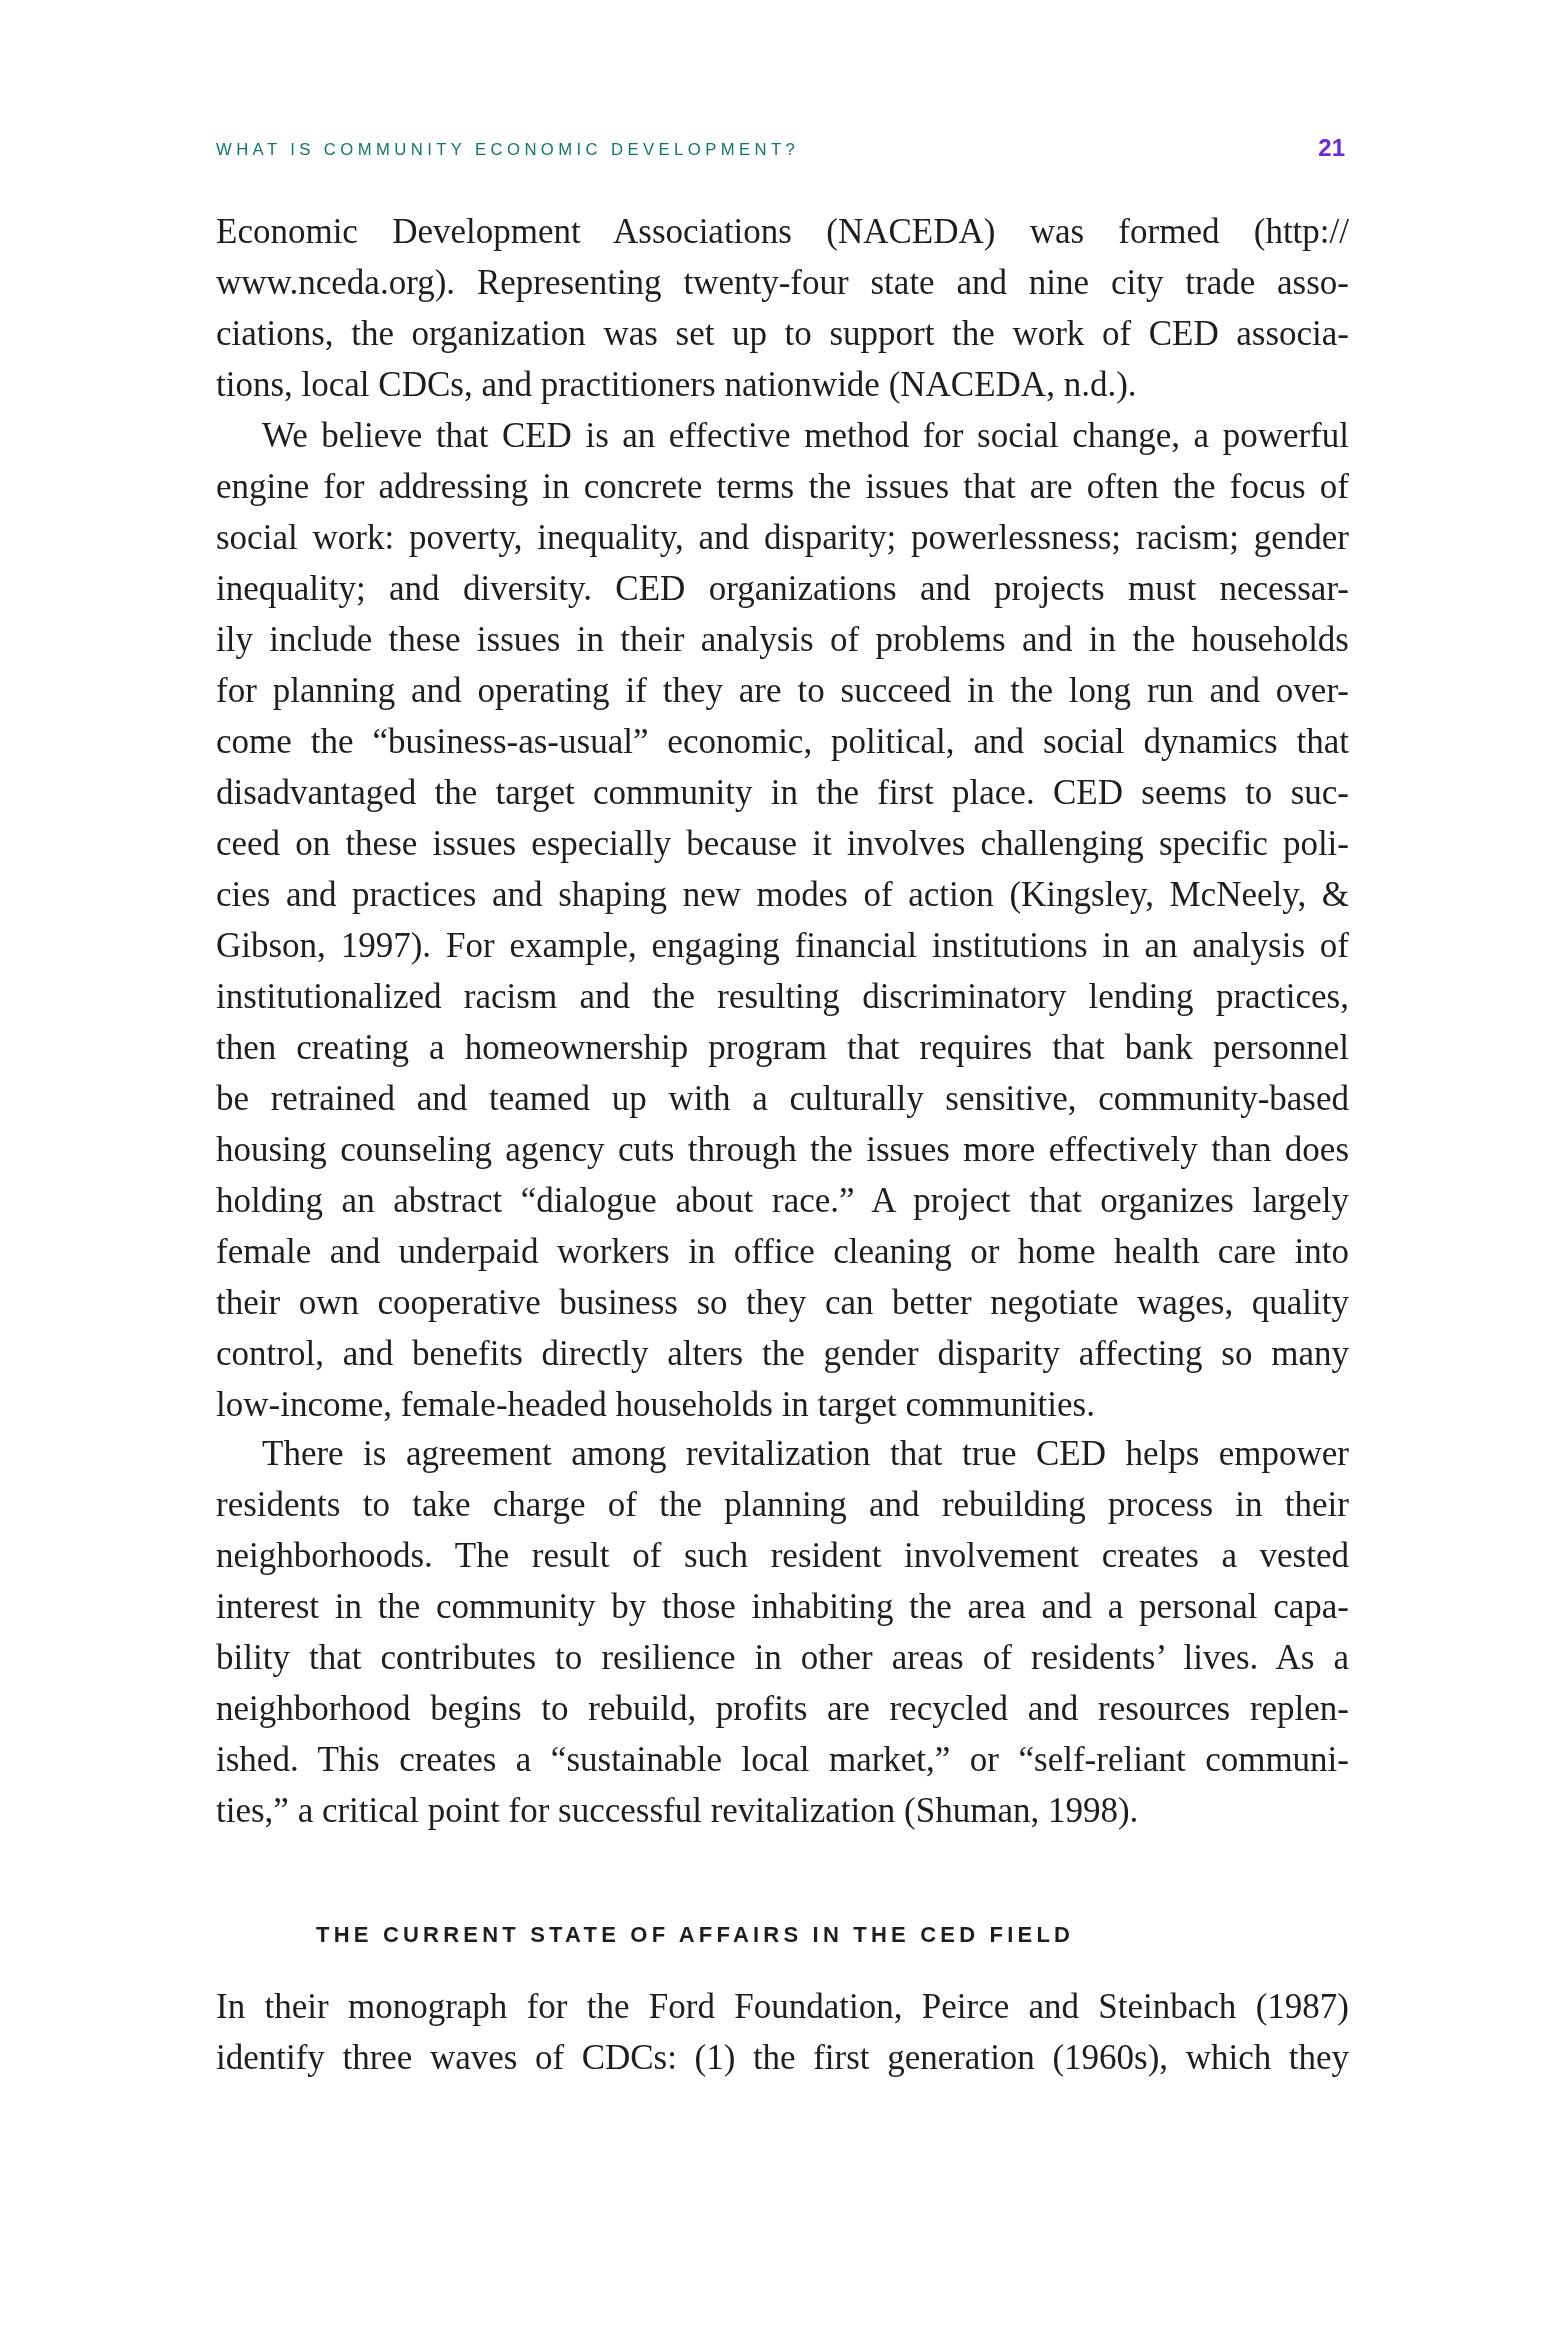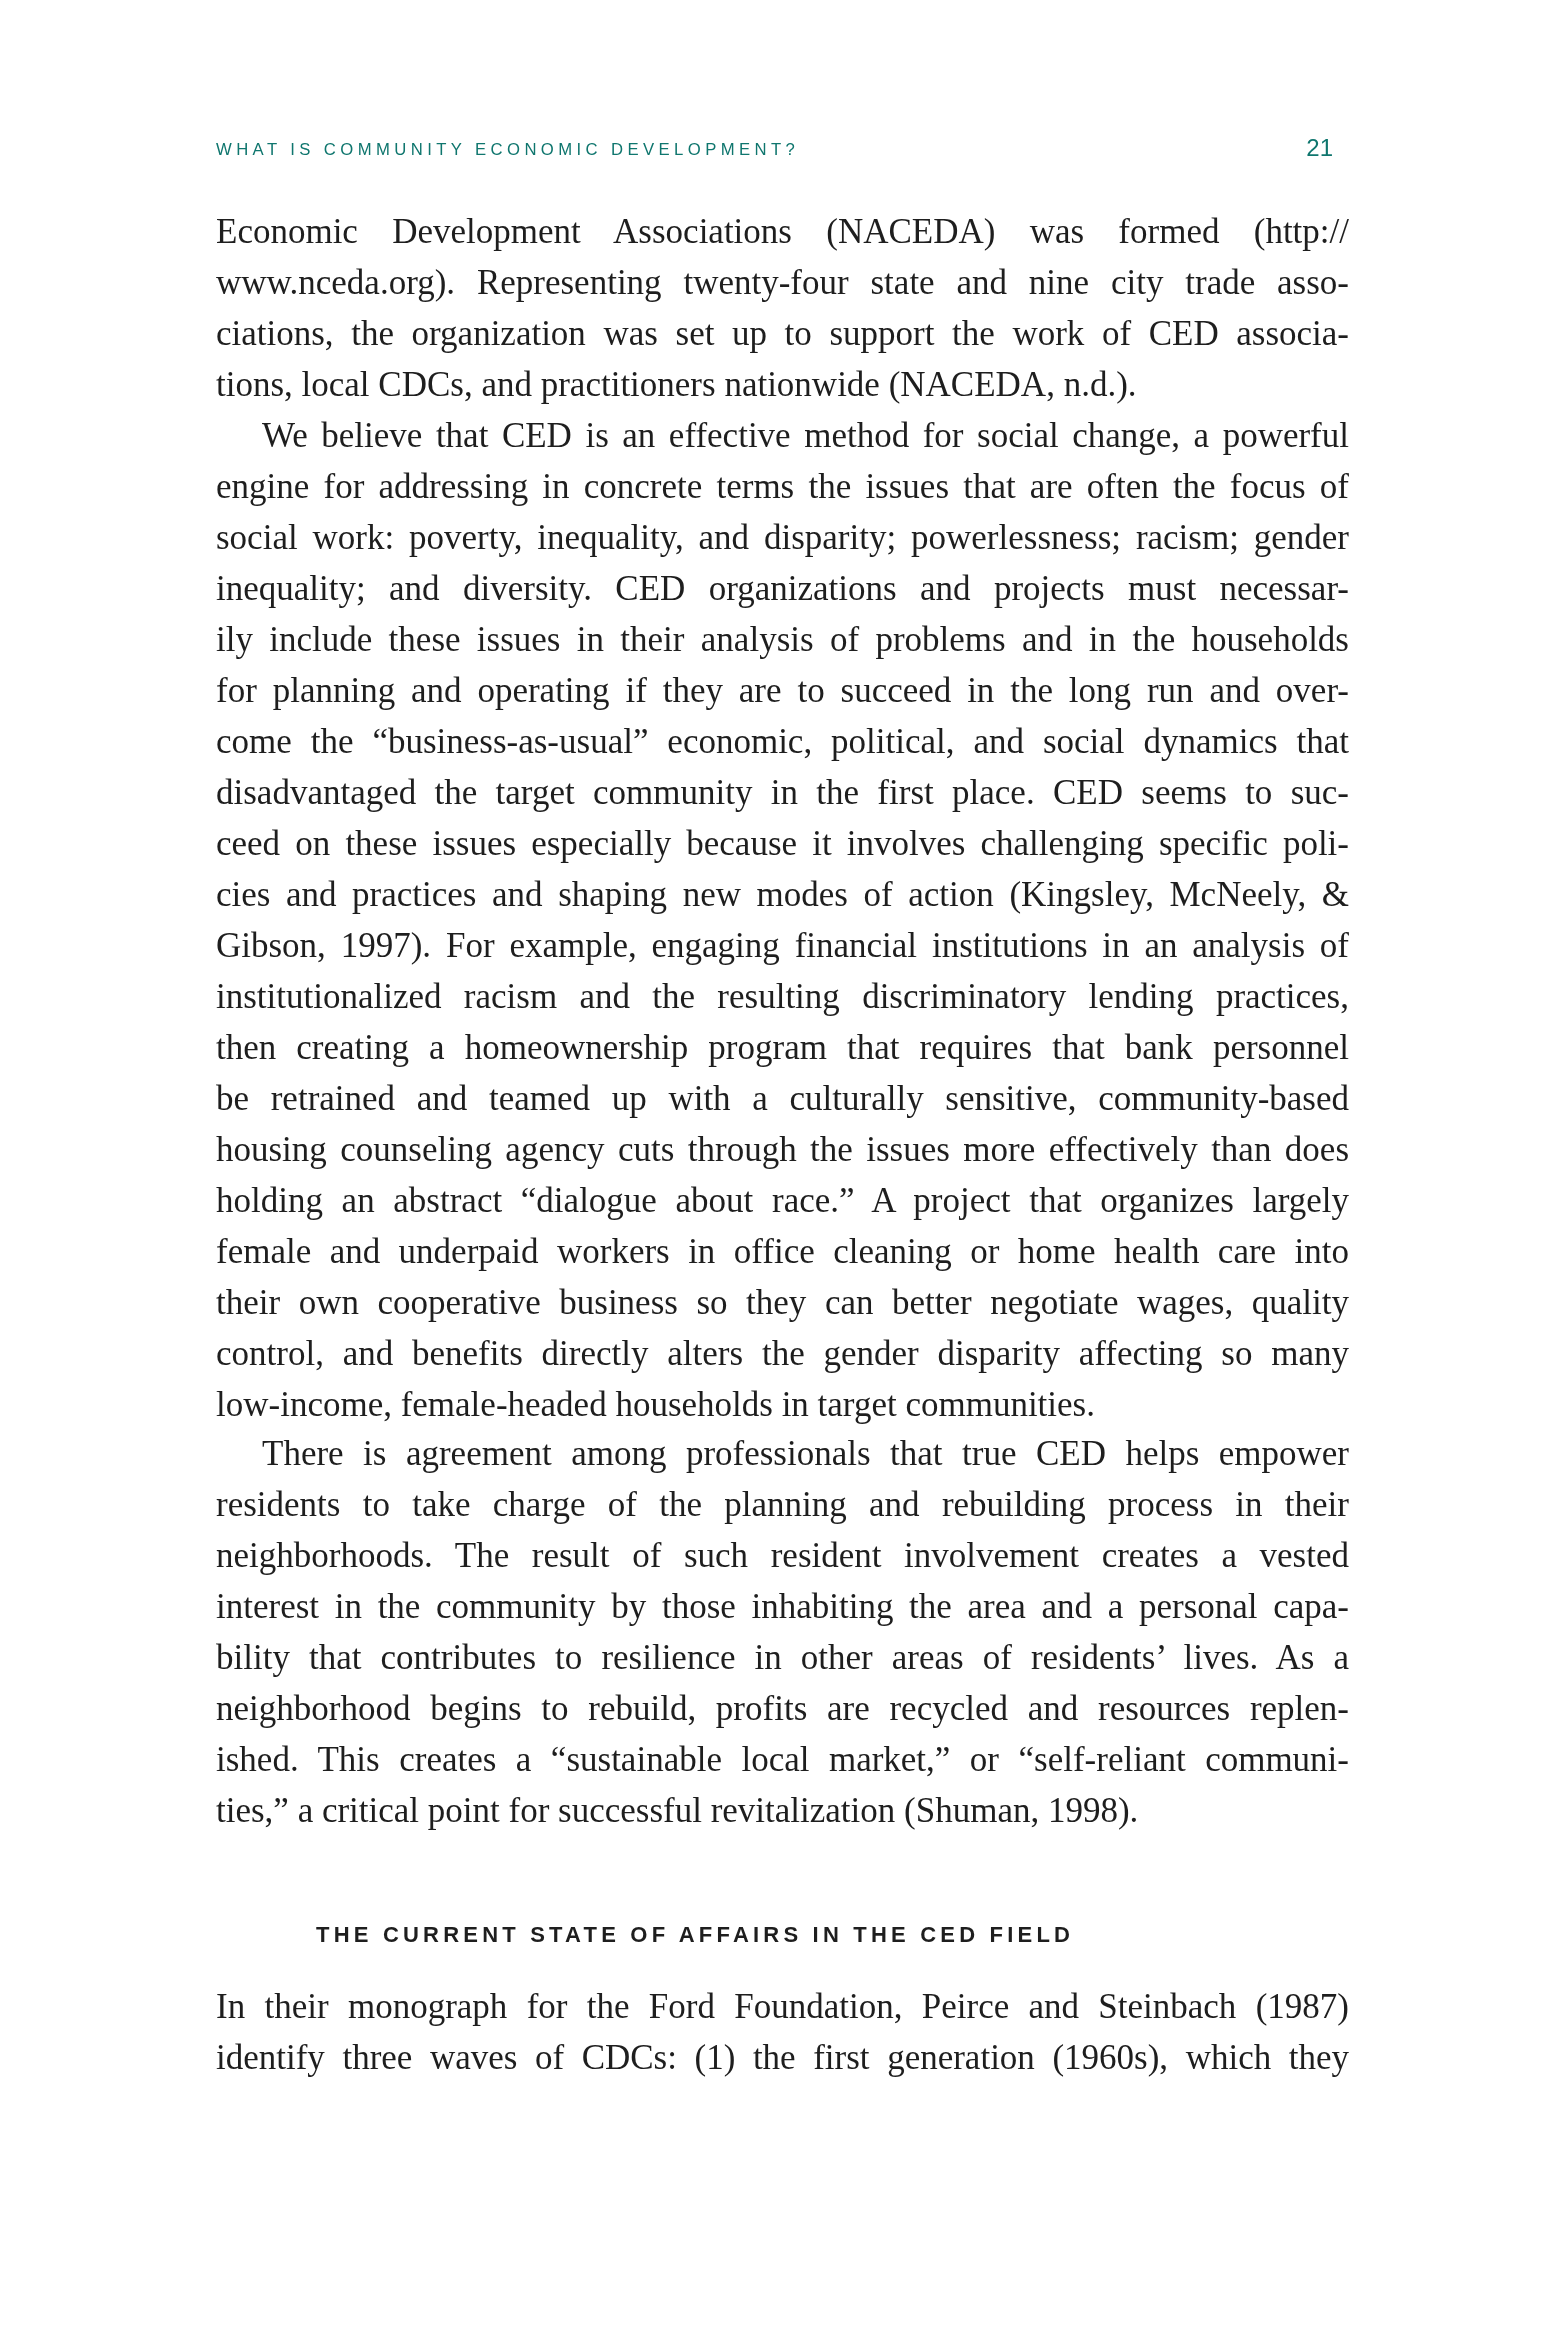--- a/index.html
+++ b/index.html
@@ -6,21 +6,21 @@
   body { width: 1561px; height: 2341px; position: relative; overflow: hidden; color: #1e1e1e; }
   .running-head {
     position: absolute; left: 216px; top: 134px; width: 1133px; height: 38px;
     font-family: "Liberation Sans", sans-serif;
   }
   .running-title {
     position: absolute; left: 0; top: 5.7px; font-size: 16.7px; letter-spacing: 4.4px;
     font-weight: 400; color: #0f766e;
   }
   .folio {
-    position: absolute; right: 16px; top: 0; font-size: 24px; font-weight: 400; color: #0f766e;
+    position: absolute; right: 4px; top: 0; font-size: 24px; font-weight: 700; color: #6d28d9;
   }
   .body-text {
     position: absolute; left: 216px; width: 1133px;
     font-family: "Liberation Serif", serif; font-size: 35px; color: #1e1e1e;
   }
   .line {
     display: block; height: 51px; line-height: 51px; white-space: nowrap;
     text-align: justify; text-align-last: justify;
   }
   .line.last { text-align-last: left; }
@@ -63,21 +63,21 @@
   <span class="line">be retrained and teamed up with a culturally sensitive, community-based</span>
   <span class="line">housing counseling agency cuts through the issues more effectively than does</span>
   <span class="line">holding an abstract “dialogue about race.” A project that organizes largely</span>
   <span class="line">female and underpaid workers in office cleaning or home health care into</span>
   <span class="line">their own cooperative business so they can better negotiate wages, quality</span>
   <span class="line">control, and benefits directly alters the gender disparity affecting so many</span>
   <span class="line last">low-income, female-headed households in target communities.</span>
 </div>
 
 <div class="body-text" style="top:1428px;">
-  <span class="line indent">There is agreement among professionals that true CED helps empower</span>
+  <span class="line indent">There is agreement among revitalization that true CED helps empower</span>
   <span class="line">residents to take charge of the planning and rebuilding process in their</span>
   <span class="line">neighborhoods. The result of such resident involvement creates a vested</span>
   <span class="line">interest in the community by those inhabiting the area and a personal capa-</span>
   <span class="line">bility that contributes to resilience in other areas of residents’ lives. As a</span>
   <span class="line">neighborhood begins to rebuild, profits are recycled and resources replen-</span>
   <span class="line">ished. This creates a “sustainable local market,” or “self-reliant communi-</span>
   <span class="line last">ties,” a critical point for successful revitalization (Shuman, 1998).</span>
 </div>
 
 <h2 class="section-heading" style="margin:12px;">THE CURRENT STATE OF AFFAIRS IN THE CED FIELD</h2>

